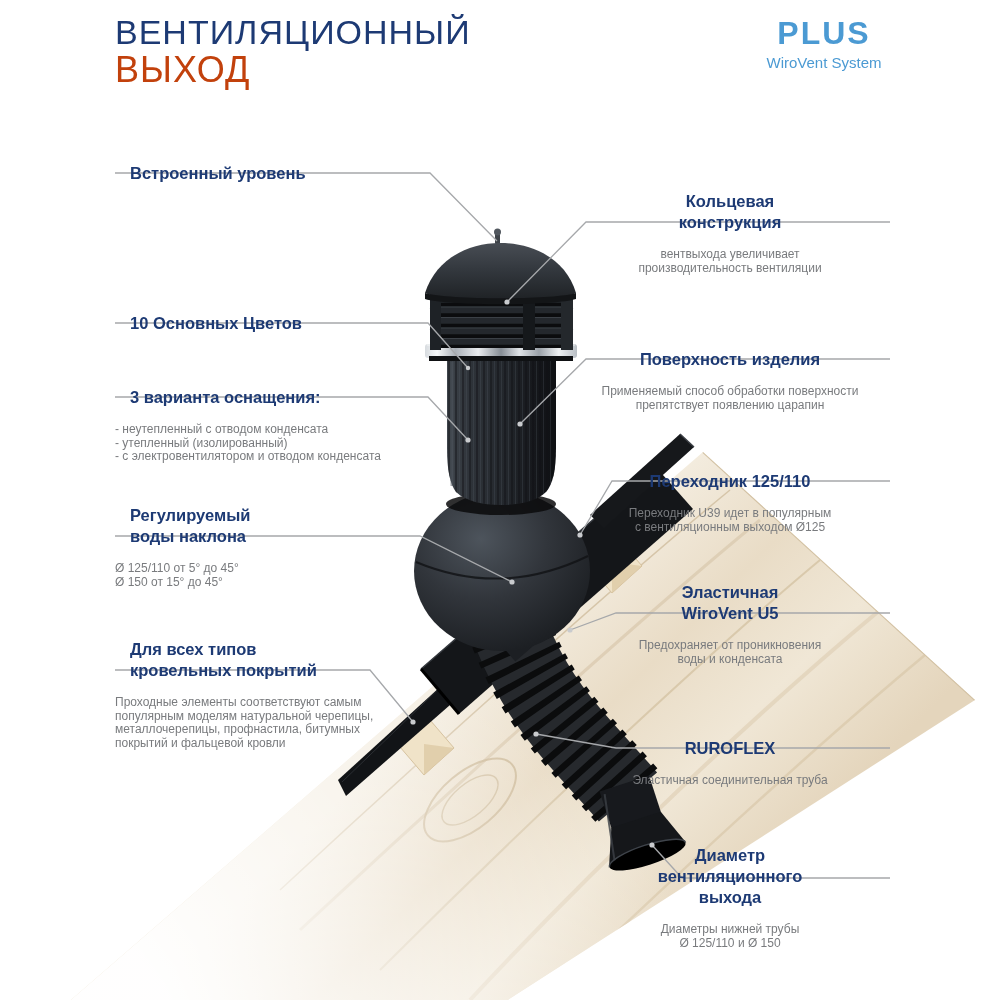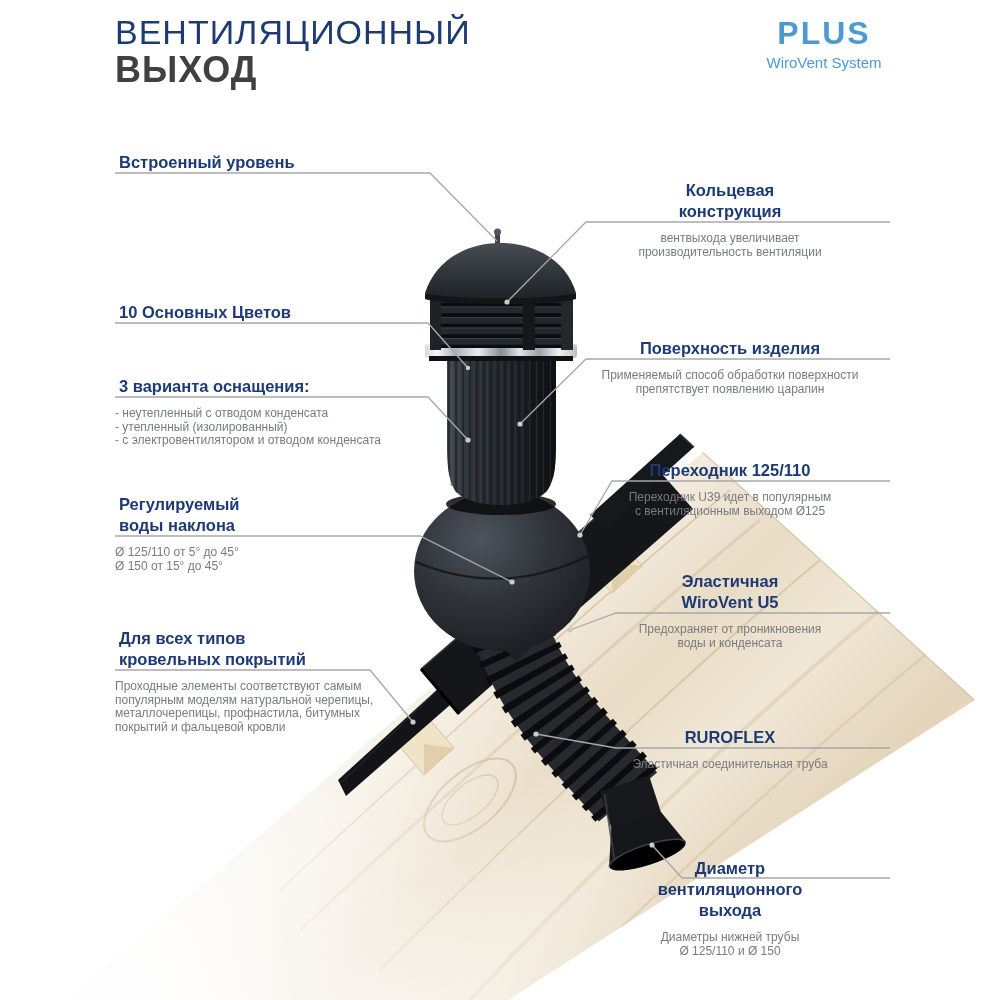--- a/index.html
+++ b/index.html
@@ -1,31 +1,31 @@
 <!DOCTYPE html>
 <html><head>
 <meta charset="utf-8">
 <style>
   html,body{margin:0;padding:0;background:#ffffff;}
   body{width:1000px;height:1000px;position:relative;overflow:hidden;
        font-family:"Liberation Sans","DejaVu Sans",sans-serif;}
   #scene{position:absolute;left:0;top:0;z-index:1;}
   .txt{position:absolute;z-index:2;}
   .title-line1{font-size:34px;font-weight:400;letter-spacing:1px;color:#1d3a74;line-height:37px;}
-  .title-line2{font-size:36px;font-weight:700;letter-spacing:1px;color:#404040;line-height:38px;}
+  .title-line2{font-size:36px;font-weight:400;letter-spacing:1px;color:#c2410c;line-height:38px;}
   .logo-box{position:absolute;z-index:2;top:12px;right:106px;width:140px;text-align:center;}
   .logo-main{font-size:32px;font-weight:800;letter-spacing:2px;color:#4b9ad3;line-height:42px;}
   .logo-sub{font-size:15px;font-weight:400;color:#4b9ad3;line-height:18px;}
   .lbl{position:absolute;z-index:2;width:340px;}
-  .lbl h3{margin:4px;font-size:16.5px;font-weight:700;color:#1d3a74;line-height:21px;white-space:pre-line;}
+  .lbl h3{margin:15px;font-size:16.5px;font-weight:700;color:#1d3a74;line-height:21px;white-space:pre-line;}
   .lbl p{margin:10px 0 0 0;font-size:12px;color:#797b7e;line-height:13.5px;white-space:pre-line;}
   .lbl.left{left:115px;text-align:left;}
   .lbl.right{right:110px;width:320px;text-align:center;}
   .l1{top:148px}.l2{top:298px}.l3{top:372px}.l4{top:490px}.l5{top:624px}
-  .r1{top:176px}.r2{top:334px}.r3{top:456px}.r4{top:567px}.r5{top:723px}.r6{top:854px}
+  .r1{top:176px}.r2{top:334px}.r3{top:456px}.r4{top:567px}.r5{top:723px}.r6{top:830px}
 </style>
 </head>
 <body>
 
 <svg id="scene" width="1000" height="1000" viewBox="0 0 1000 1000">
   <defs>
     <linearGradient id="woodGrad" gradientUnits="userSpaceOnUse" x1="650" y1="490" x2="900" y2="740">
       <stop offset="0" stop-color="#f4ede0"></stop>
         <stop offset="0.35" stop-color="#e9dcc6"></stop>
       <stop offset="0.65" stop-color="#f0e7d6"></stop>

